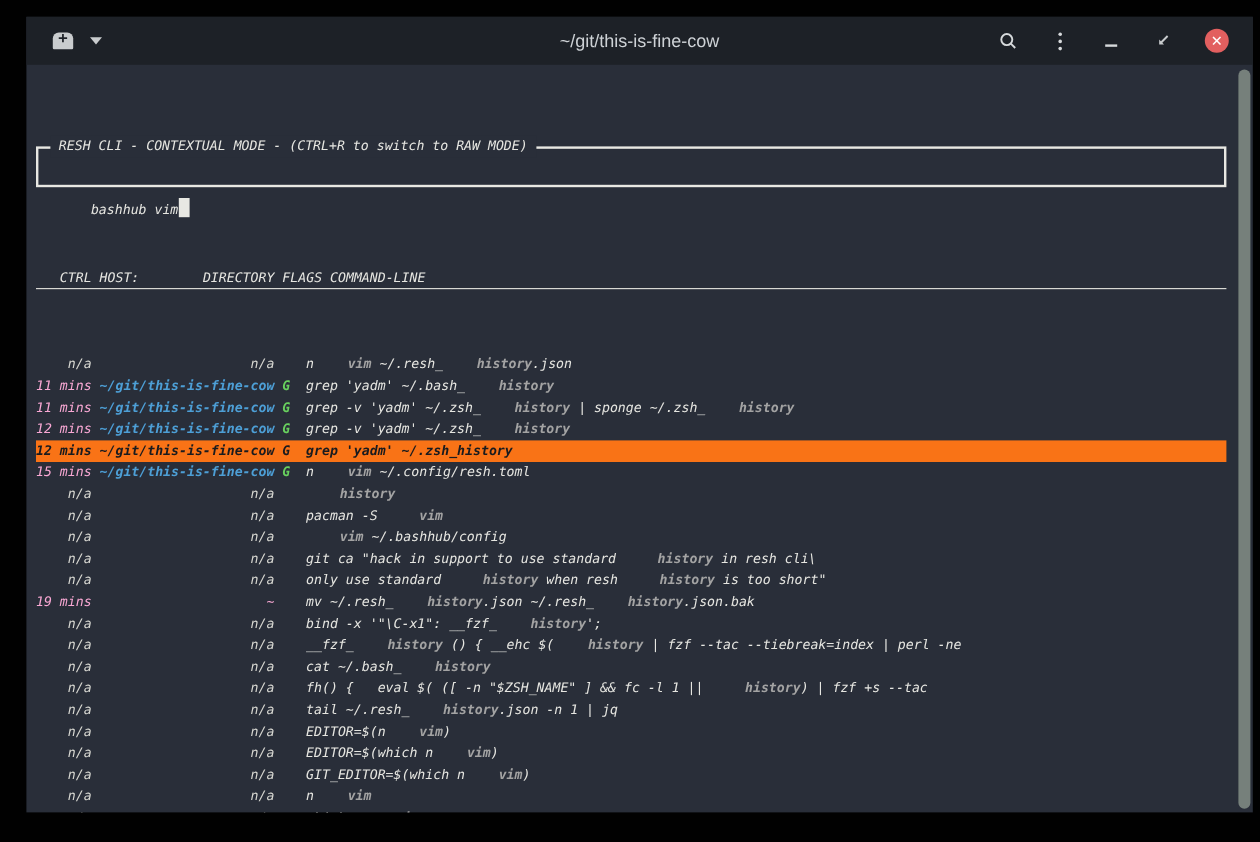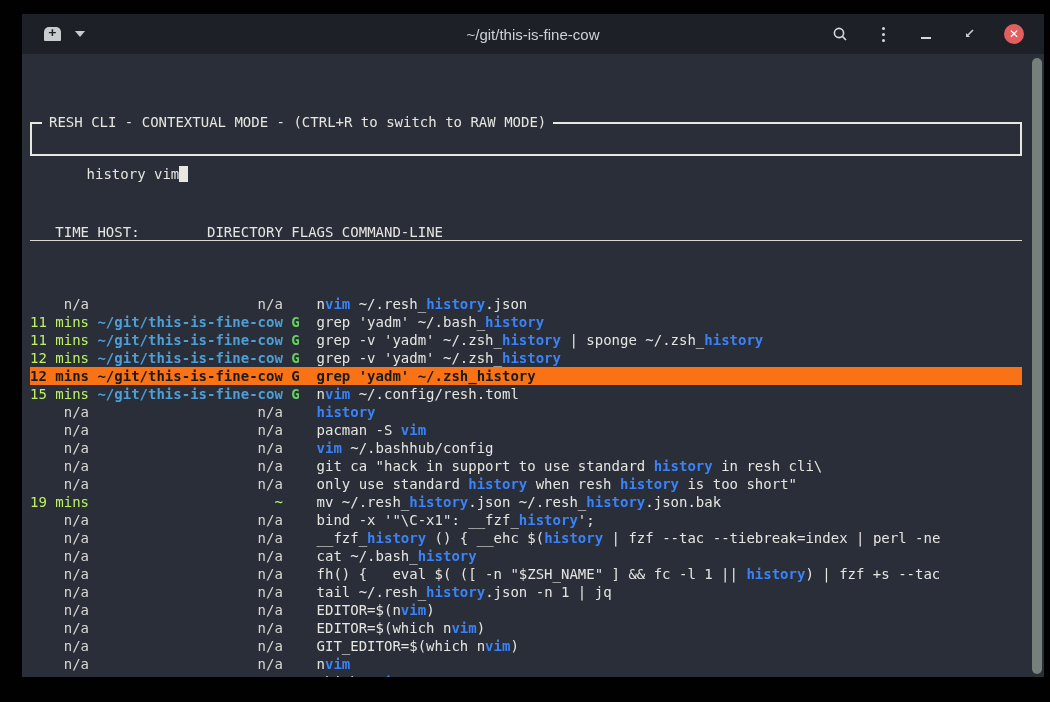--- a/index.html
+++ b/index.html
@@ -44,21 +44,21 @@
   .close-btn {
     width:20px; height:20px; border-radius:50%; background:#e25f5f;
     color:#ffffff; font-size:12px; font-weight:bold; line-height:20px;
     text-align:center; font-family:"DejaVu Sans", sans-serif;
   }
 
   
   .content {
     position:absolute; top:40px; bottom:0; left:0; right:0;
     padding:12px 22px 0 8px; overflow:hidden;
-    font-size:14px; line-height:18px; color:#e6e6e1; white-space:pre;
+    font-size:11px; line-height:18px; color:#e6e6e1; white-space:pre;font-style:italic;
   }
   .scrollbar {
     position:absolute; top:44px; bottom:3px; right:2px; width:10px;
     background:#76807b; border-radius:5px;
   }
 
   .tbox {
     position:relative; border:2px solid #e8e8e3; height:34px;
     margin-top:2px; padding:5px 4px 0 4px;
   }
@@ -69,23 +69,23 @@
   .cursor { display:inline-block; width:9px; height:16px; background:#e8e8e3; vertical-align:-3px; }
 
   .thead { margin-top:13px; border-bottom:1px solid #d8d8d3; height:18px; }
 
   .rows { }
   .trow { height:18px; overflow:hidden; }
   .col-time { display:inline-block; width:7ch; text-align:right; color:#d8d8d2; }
   .col-dir  { display:inline-block; width:22ch; text-align:right; margin-left:1ch; color:#d8d8d2; }
   .col-flag { display:inline-block; width:1ch; margin-left:1ch; color:#68d05e; font-weight:bold; }
   .col-cmd  { margin-left:2ch; }
-  .c-yellow { color:#bef264; }
+  .c-yellow { color:#f9a8d4; }
   .c-blue   { color:#4d9fd6; font-weight:bold; }
-  .hl       { color:#3b82f6; font-weight:bold; }
+  .hl       { color:#a3a3a3; font-weight:bold;padding-left:28px; }
   .trow.sel { background:#f97316; }
   .trow.sel span { color:#191b1f !important; font-weight:bold; }
 </style>
 </head>
 <body>
 
 <div class="window">
 
   <div class="titlebar">
     <div class="tb-left">
@@ -115,24 +115,24 @@
           </svg>
       </span>
       <span class="close-btn">✕</span>
     </div>
   </div>
 
   <div class="content">
 
     <div class="tbox">
       <span class="tbox-label">RESH CLI - CONTEXTUAL MODE - (CTRL+R to switch to RAW MODE)</span>
-      <span>history vim</span><span class="cursor"></span>
+      <span>bashhub vim</span><span class="cursor"></span>
     </div>
 
-    <div class="thead">   TIME HOST:        DIRECTORY FLAGS COMMAND-LINE</div>
+    <div class="thead">   CTRL HOST:        DIRECTORY FLAGS COMMAND-LINE</div>
 
     <div class="rows"><div class="trow"><span class="col-time">n/a</span><span class="col-dir">n/a</span><span class="col-flag"> </span><span class="col-cmd"><span>n</span><span class="hl">vim</span><span> ~/.resh_</span><span class="hl">history</span><span>.json</span></span></div><div class="trow"><span class="col-time c-yellow">11 mins</span><span class="col-dir c-blue">~/git/this-is-fine-cow</span><span class="col-flag">G</span><span class="col-cmd"><span>grep 'yadm' ~/.bash_</span><span class="hl">history</span></span></div><div class="trow"><span class="col-time c-yellow">11 mins</span><span class="col-dir c-blue">~/git/this-is-fine-cow</span><span class="col-flag">G</span><span class="col-cmd"><span>grep -v 'yadm' ~/.zsh_</span><span class="hl">history</span><span> | sponge ~/.zsh_</span><span class="hl">history</span></span></div><div class="trow"><span class="col-time c-yellow">12 mins</span><span class="col-dir c-blue">~/git/this-is-fine-cow</span><span class="col-flag">G</span><span class="col-cmd"><span>grep -v 'yadm' ~/.zsh_</span><span class="hl">history</span></span></div><div class="trow sel"><span class="col-time c-yellow">12 mins</span><span class="col-dir c-blue">~/git/this-is-fine-cow</span><span class="col-flag">G</span><span class="col-cmd"><span>grep 'yadm' ~/.zsh_history</span></span></div><div class="trow"><span class="col-time c-yellow">15 mins</span><span class="col-dir c-blue">~/git/this-is-fine-cow</span><span class="col-flag">G</span><span class="col-cmd"><span>n</span><span class="hl">vim</span><span> ~/.config/resh.toml</span></span></div><div class="trow"><span class="col-time">n/a</span><span class="col-dir">n/a</span><span class="col-flag"> </span><span class="col-cmd"><span class="hl">history</span></span></div><div class="trow"><span class="col-time">n/a</span><span class="col-dir">n/a</span><span class="col-flag"> </span><span class="col-cmd"><span>pacman -S </span><span class="hl">vim</span></span></div><div class="trow"><span class="col-time">n/a</span><span class="col-dir">n/a</span><span class="col-flag"> </span><span class="col-cmd"><span class="hl">vim</span><span> ~/.bashhub/config</span></span></div><div class="trow"><span class="col-time">n/a</span><span class="col-dir">n/a</span><span class="col-flag"> </span><span class="col-cmd"><span>git ca "hack in support to use standard </span><span class="hl">history</span><span> in resh cli\</span></span></div><div class="trow"><span class="col-time">n/a</span><span class="col-dir">n/a</span><span class="col-flag"> </span><span class="col-cmd"><span>only use standard </span><span class="hl">history</span><span> when resh </span><span class="hl">history</span><span> is too short"</span></span></div><div class="trow"><span class="col-time c-yellow">19 mins</span><span class="col-dir c-yellow">~</span><span class="col-flag"> </span><span class="col-cmd"><span>mv ~/.resh_</span><span class="hl">history</span><span>.json ~/.resh_</span><span class="hl">history</span><span>.json.bak</span></span></div><div class="trow"><span class="col-time">n/a</span><span class="col-dir">n/a</span><span class="col-flag"> </span><span class="col-cmd"><span>bind -x '"\C-x1": __fzf_</span><span class="hl">history</span><span>';</span></span></div><div class="trow"><span class="col-time">n/a</span><span class="col-dir">n/a</span><span class="col-flag"> </span><span class="col-cmd"><span>__fzf_</span><span class="hl">history</span><span> () { __ehc $(</span><span class="hl">history</span><span> | fzf --tac --tiebreak=index | perl -ne</span></span></div><div class="trow"><span class="col-time">n/a</span><span class="col-dir">n/a</span><span class="col-flag"> </span><span class="col-cmd"><span>cat ~/.bash_</span><span class="hl">history</span></span></div><div class="trow"><span class="col-time">n/a</span><span class="col-dir">n/a</span><span class="col-flag"> </span><span class="col-cmd"><span>fh() {   eval $( ([ -n "$ZSH_NAME" ] &amp;&amp; fc -l 1 || </span><span class="hl">history</span><span>) | fzf +s --tac</span></span></div><div class="trow"><span class="col-time">n/a</span><span class="col-dir">n/a</span><span class="col-flag"> </span><span class="col-cmd"><span>tail ~/.resh_</span><span class="hl">history</span><span>.json -n 1 | jq</span></span></div><div class="trow"><span class="col-time">n/a</span><span class="col-dir">n/a</span><span class="col-flag"> </span><span class="col-cmd"><span>EDITOR=$(n</span><span class="hl">vim</span><span>)</span></span></div><div class="trow"><span class="col-time">n/a</span><span class="col-dir">n/a</span><span class="col-flag"> </span><span class="col-cmd"><span>EDITOR=$(which n</span><span class="hl">vim</span><span>)</span></span></div><div class="trow"><span class="col-time">n/a</span><span class="col-dir">n/a</span><span class="col-flag"> </span><span class="col-cmd"><span>GIT_EDITOR=$(which n</span><span class="hl">vim</span><span>)</span></span></div><div class="trow"><span class="col-time">n/a</span><span class="col-dir">n/a</span><span class="col-flag"> </span><span class="col-cmd"><span>n</span><span class="hl">vim</span></span></div><div class="trow"><span class="col-time">n/a</span><span class="col-dir">n/a</span><span class="col-flag"> </span><span class="col-cmd"><span>which n</span><span class="hl">vim</span></span></div></div>
 
     
     
   </div>
 
   <div class="scrollbar"></div>
 </div>
 

